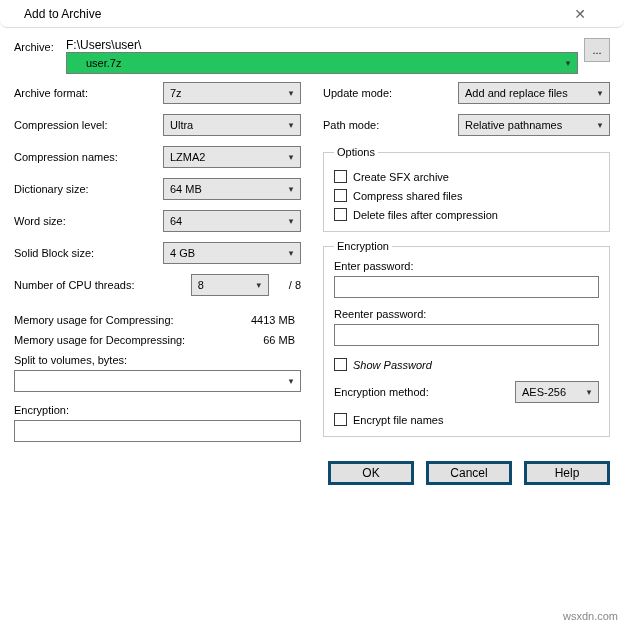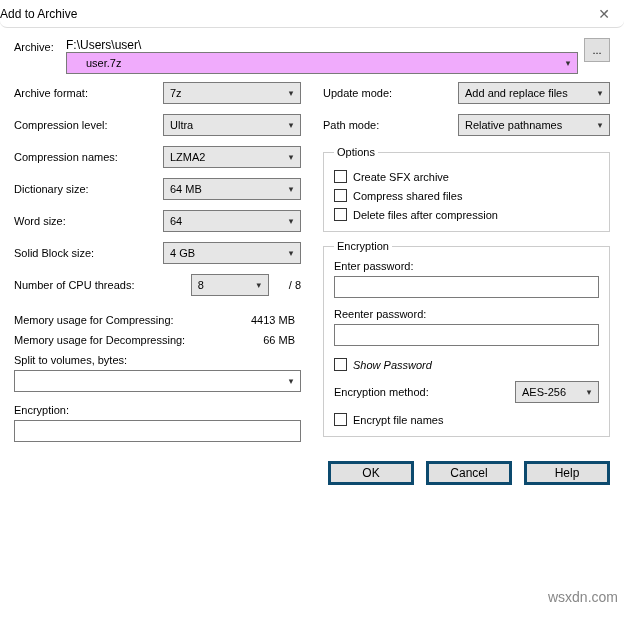--- a/index.html
+++ b/index.html
@@ -1,17 +1,17 @@
 <!DOCTYPE html>
 <html><head>
   <meta charset="utf-8">
   <style>
     * { box-sizing: border-box; font-family: "Segoe UI", Tahoma, sans-serif; }
     body { margin: 0; background: #fff; width: 624px; height: 626px; overflow: hidden; font-size: 11px; color: #000; }
-    .titlebar { height: 28px; display:flex; align-items:center; padding: 0 0; border-bottom: 1px solid #ddd; justify-content:space-between;border-radius:7px;}
+    .titlebar { height: 28px; display:flex; align-items:center; padding: 0 24px; border-bottom: 1px solid #ddd; justify-content:space-between;border-radius:7px;}
     .titlebar .title { font-size:12px; }
     .titlebar .close { width:40px; text-align:center; font-size:14px; color:#666; }
     .content { padding: 10px 14px 6px 14px; }
     .row { display:flex; align-items:center; margin-bottom:6px; }
     .label-archive { width:52px; padding-top:3px; }
     .path-block { flex:1; }
     .path { font-size:12px; }
     .select, select, input[type=text] { background:#fff; border:1px solid #7a7a7a; height:22px; font-size:12px; padding: 1px 4px; }
     .browse-btn { width:26px; height:24px; background:#e1e1e1; border:1px solid #adadad; margin-left:6px; display:flex; align-items:center; justify-content:center;}
     .cols { display:flex; gap:22px; margin-top:8px; }
@@ -24,38 +24,38 @@
     .dropdown .tri { width:18px; text-align:center; font-size:9px; color:#333;}
     fieldset { border:1px solid #ccc; margin:0 0 8px 0; padding:6px 10px 10px 10px; }
     legend { font-size:11px; padding:0 3px;}
     .chk { display:flex; align-items:center; margin-top:6px; }
     .chk .box { width:13px; height:13px; border:1px solid #333; margin-right:6px; }
     .fullinput { width:100%; height:22px; border:1px solid #7a7a7a; }
     .mem-row { display:flex; margin-bottom:8px;}
     .mem-row .v { margin-left:auto; padding-right:6px;}
     .buttons { display:flex; justify-content:flex-end; gap:12px; padding:10px 14px 14px 0;}
     .btn { width:86px; height:24px; background:#e1e1e1; border:3px solid #0c4a6e; display:flex; align-items:center; justify-content:center; font-size:12px;}
-    .watermark { position:absolute; bottom:21px; right:6px; font-size:14px; color:#888;}
+    .watermark { position:absolute; bottom:4px; right:6px; font-size:11px; color:#888;}
     .small-sel { width:78px; }
     .threads-wrap { display:flex; align-items:center; gap:20px;}
   </style>
 </head>
 <body>
 
 <div class="titlebar">
   <span class="title">Add to Archive</span>
   <span class="close">✕</span>
 </div>
 
 <div class="content">
   <div class="row" style="align-items:flex-start;">
     <div class="label-archive">Archive:</div>
     <div class="path-block">
       <div class="path">F:\Users\user\</div>
-      <div class="dropdown" style="background:#f0abfc;padding-left:19px;">
+      <div class="dropdown" style="background:#22c55e;padding-left:19px;">
         <span>user.7z</span>
         <span class="tri">▾</span>
       </div>
     </div>
     <div class="browse-btn">
       <span>...</span>
     </div>
   </div>
 
   <div class="cols">

